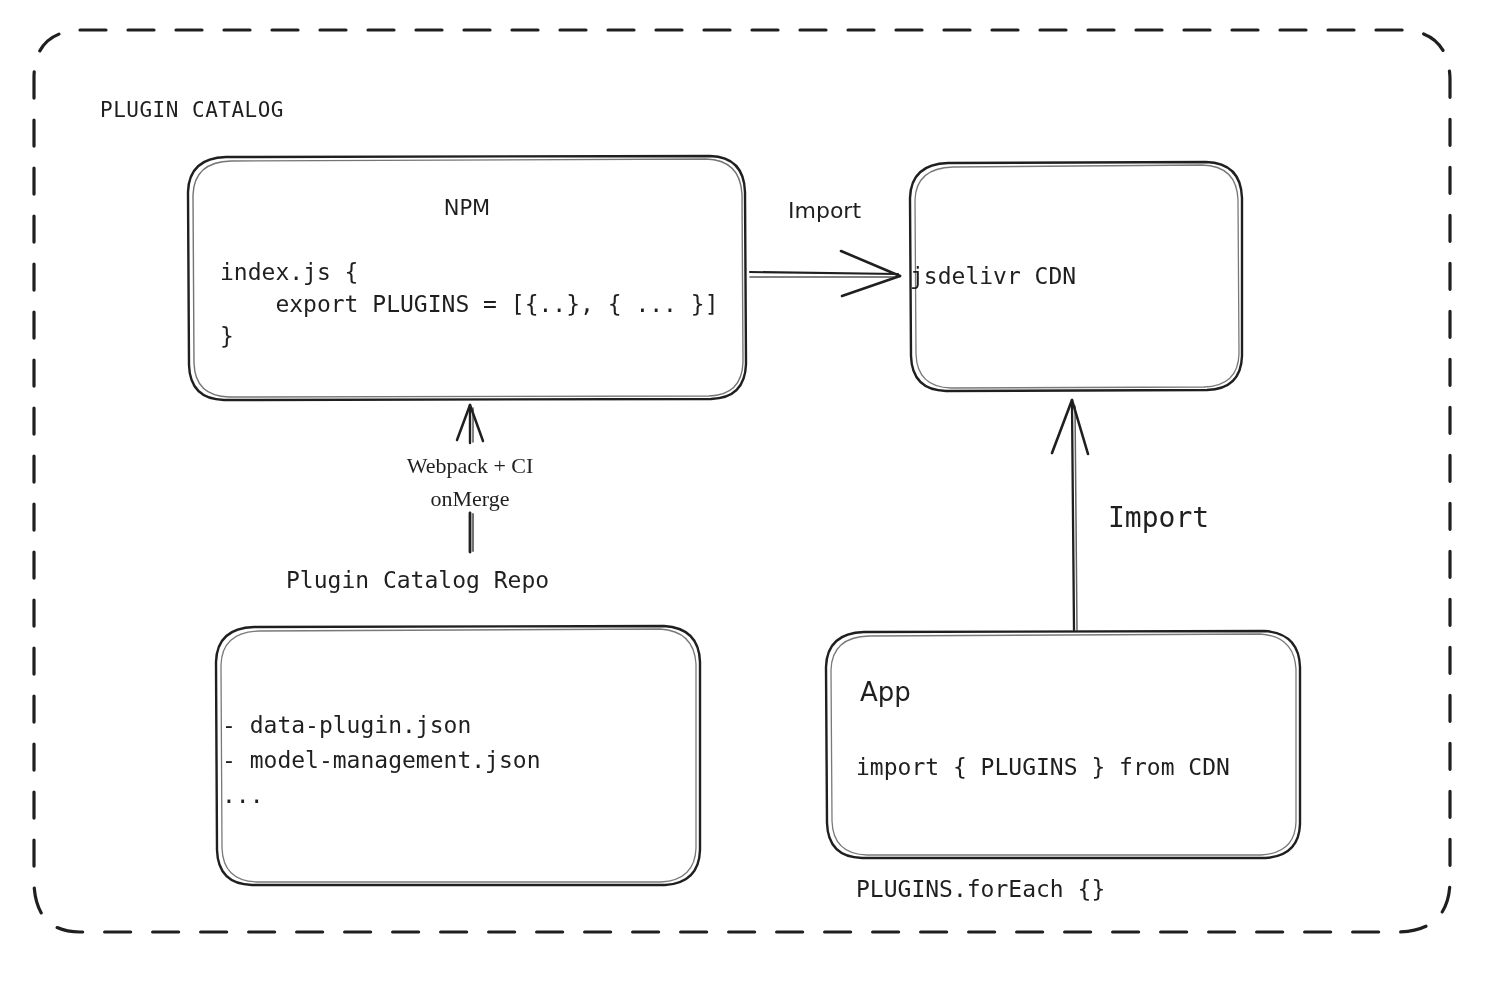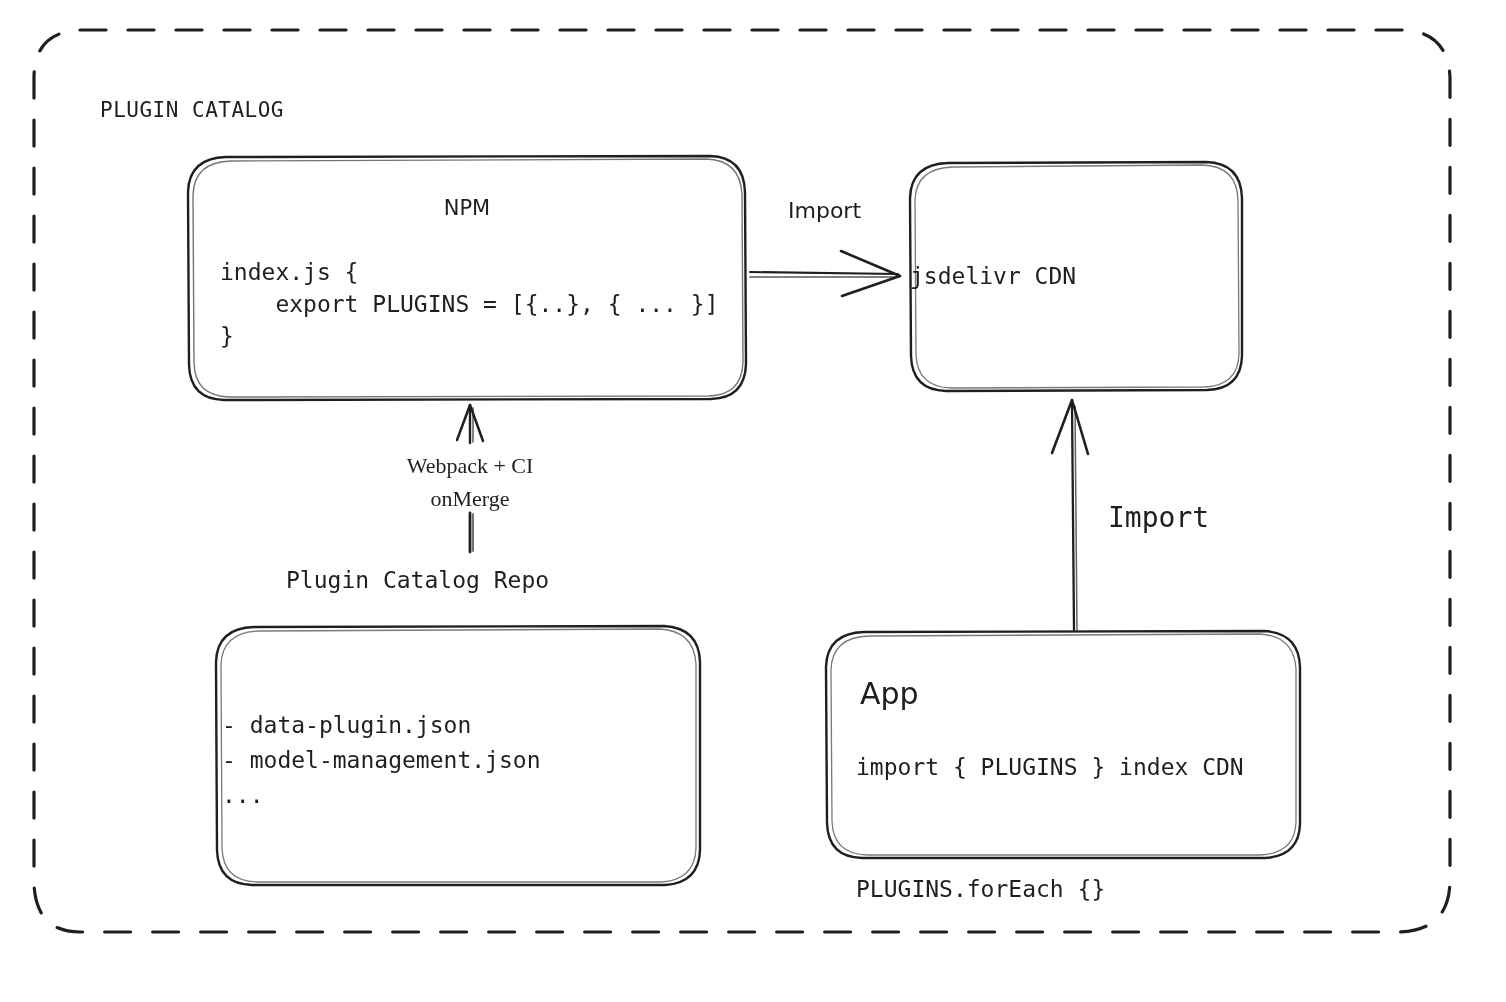--- a/index.html
+++ b/index.html
@@ -98,21 +98,21 @@
     left: 222px;
     top: 708px;
     font-size: 23px;
     line-height: 35px;
   }
 
   
   #app-title {
     left: 860px;
     top: 679px;
-    font-size: 30px;
+    font-size: 26px;
     font-family: "DejaVu Sans", sans-serif;
   }
   #app-code {
     left: 856px;
     top: 737px;
     font-size: 23px;
     line-height: 61px;
   }
 
   
@@ -196,19 +196,19 @@
 onMerge</div>
 
   <div class="lbl" id="repo-caption">Plugin Catalog Repo</div>
 
   <div class="lbl" id="repo-list">- data-plugin.json
 - model-management.json
 ...</div>
 
   <div class="lbl" id="app-title">App</div>
 
-  <div class="lbl" id="app-code">import { PLUGINS } index CDN
+  <div class="lbl" id="app-code">import { PLUGINS } from CDN
 
 PLUGINS.forEach {}</div>
 
   <div class="lbl" id="import-label">Import</div>
 
 </div>
 
 </body></html>

